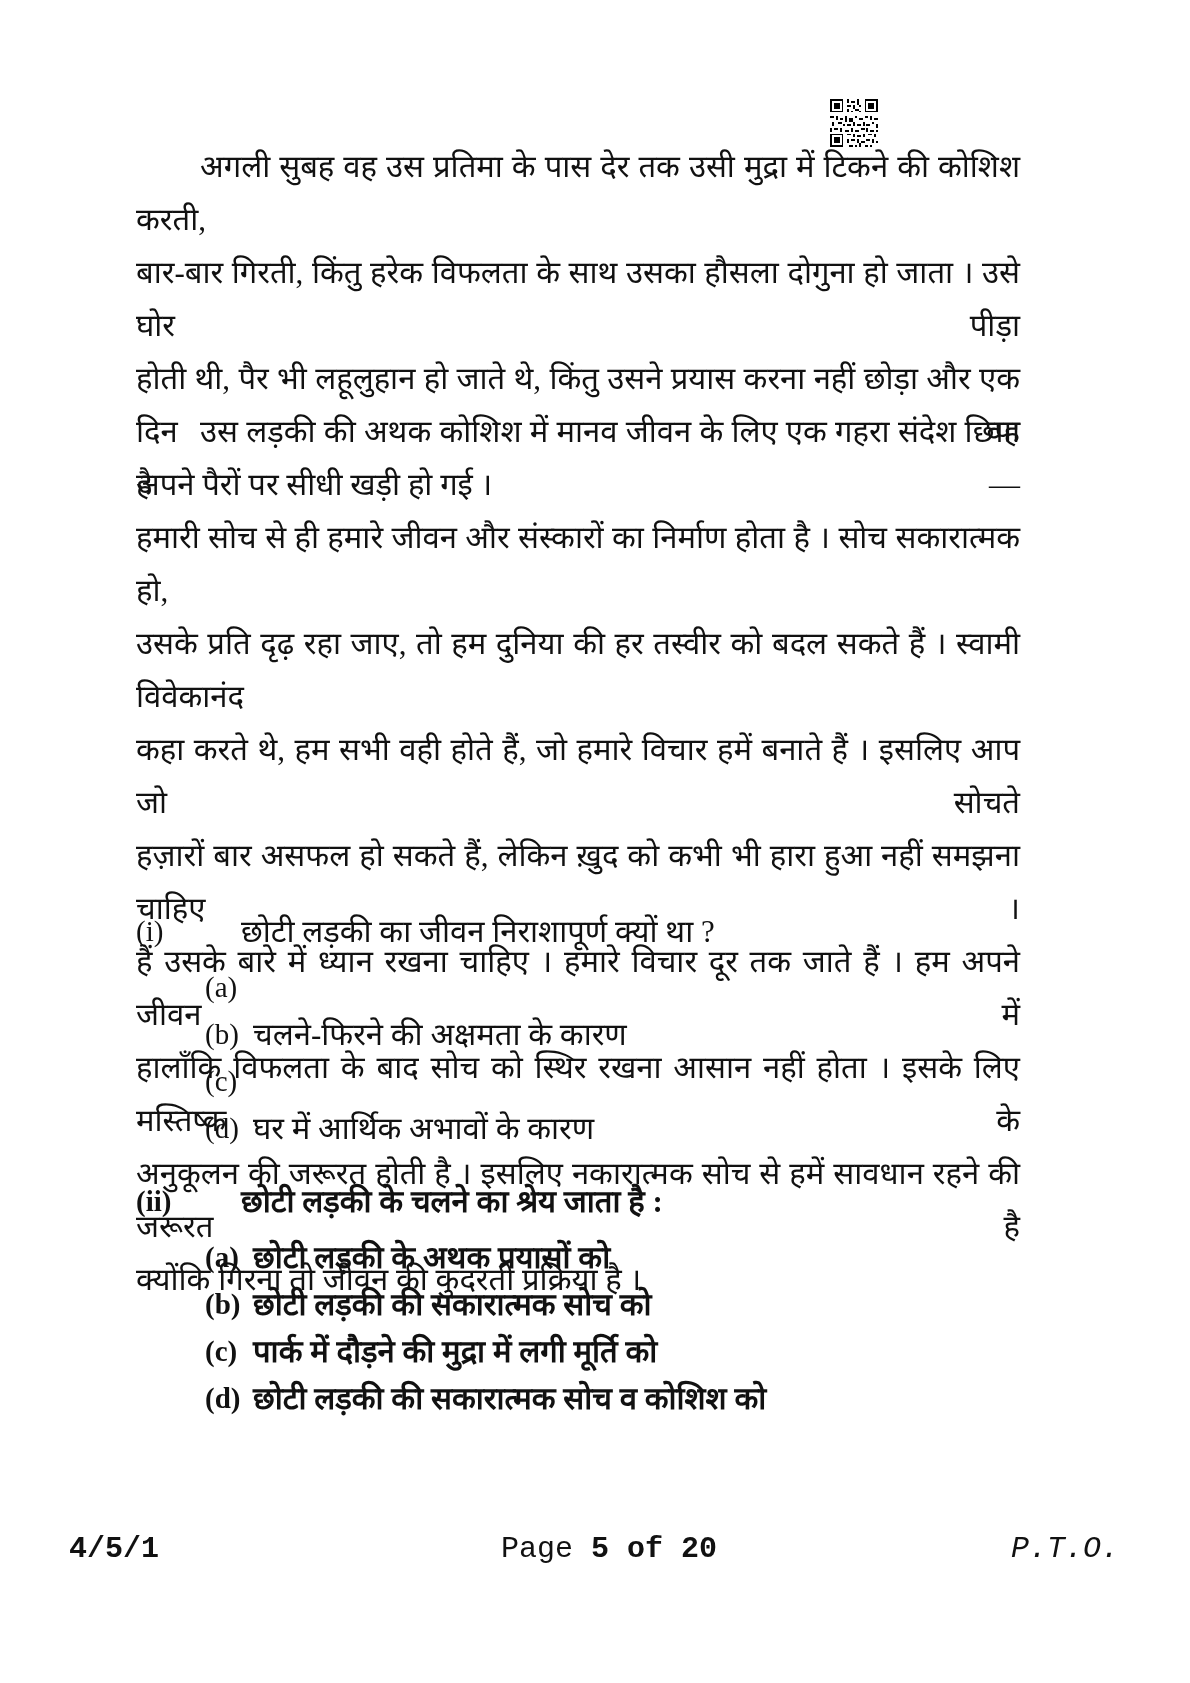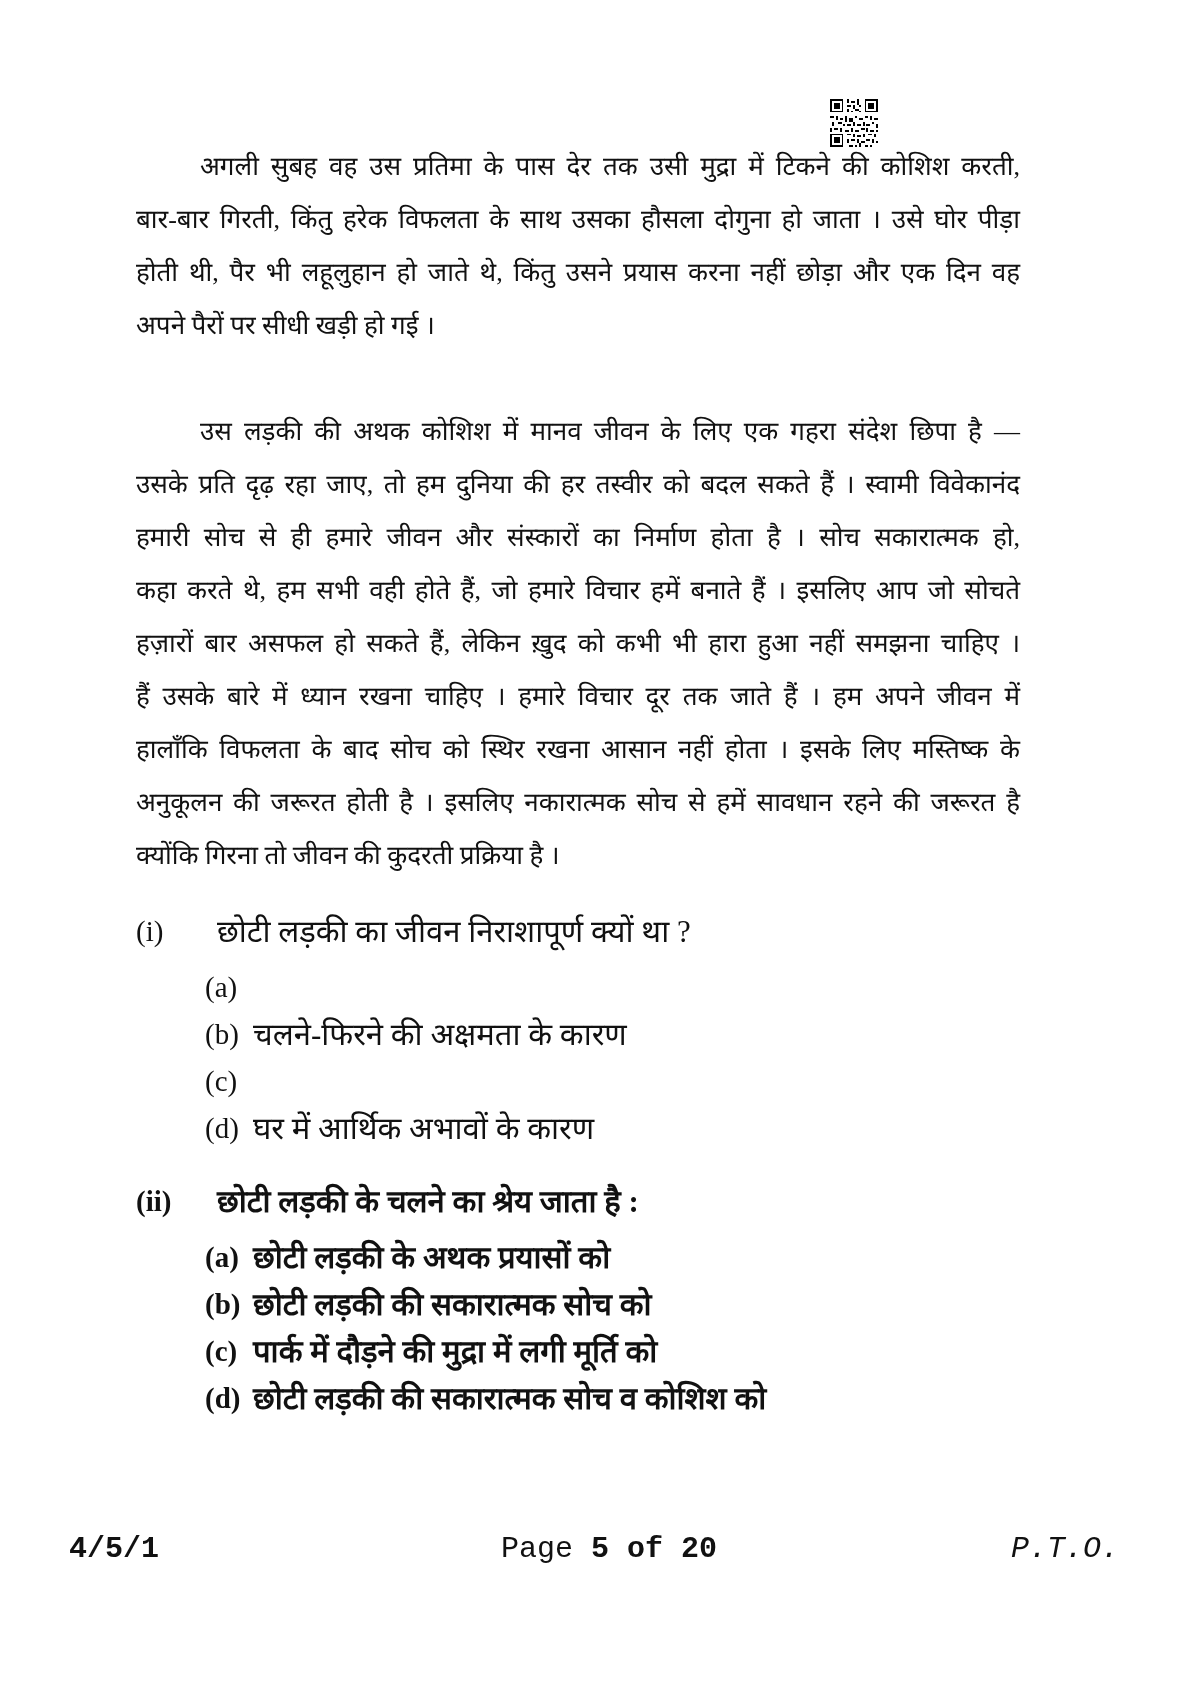--- a/index.html
+++ b/index.html
@@ -21,21 +21,21 @@
     height: 48px;
   }
 
   .content {
     position: absolute;
     left: 136px;
     width: 884px;
   }
 
   .passage-line {
-    font-size: 26px;
+    font-size: 31px;
     line-height: 53px;
     text-align: justify;
     text-align-last: justify;
     white-space: normal;
   }
   .passage-line.lastline {
     text-align-last: left;
   }
   .para1 { top: 140px; }
   .para2 { top: 405px; }
@@ -48,21 +48,21 @@
     display: flex;
     font-size: 31px;
     line-height: 53px;
     margin-bottom: 6px;
   }
   .q-num {
     width: 81px;
     flex: 0 0 81px;
     font-size: 29px;
   }
-  .q-text { flex: 1; }
+  .q-text { flex: 1; margin-left: 24px; }
 
   .opt-row {
     display: flex;
     font-size: 31px;
     line-height: 47px;
     padding-left: 69px;
   }
   .opt-letter {
     width: 48px;
     flex: 0 0 48px;
@@ -188,22 +188,22 @@
 
 <div class="content para1">
   <div class="passage-line" style="text-indent:64px">अगली सुबह वह उस प्रतिमा के पास देर तक उसी मुद्रा में टिकने की कोशिश करती,</div>
   <div class="passage-line">बार-बार गिरती, किंतु हरेक विफलता के साथ उसका हौसला दोगुना हो जाता । उसे घोर पीड़ा</div>
   <div class="passage-line">होती थी, पैर भी लहूलुहान हो जाते थे, किंतु उसने प्रयास करना नहीं छोड़ा और एक दिन वह</div>
   <div class="passage-line lastline">अपने पैरों पर सीधी खड़ी हो गई ।</div>
 </div>
 
 <div class="content para2" style="position:absolute">
   <div class="passage-line" style="text-indent:64px">उस लड़की की अथक कोशिश में मानव जीवन के लिए एक गहरा संदेश छिपा है —</div>
+  <div class="passage-line">हमारी सोच से ही हमारे जीवन और संस्कारों का निर्माण होता है । सोच सकारात्मक हो,</div>
   <div class="passage-line">उसके प्रति दृढ़ रहा जाए, तो हम दुनिया की हर तस्वीर को बदल सकते हैं । स्वामी विवेकानंद</div>
-  <div class="passage-line">हमारी सोच से ही हमारे जीवन और संस्कारों का निर्माण होता है । सोच सकारात्मक हो,</div>
   <div class="passage-line">कहा करते थे, हम सभी वही होते हैं, जो हमारे विचार हमें बनाते हैं । इसलिए आप जो सोचते</div>
   <div class="passage-line">हज़ारों बार असफल हो सकते हैं, लेकिन ख़ुद को कभी भी हारा हुआ नहीं समझना चाहिए ।</div>
   <div class="passage-line">हैं उसके बारे में ध्यान रखना चाहिए । हमारे विचार दूर तक जाते हैं । हम अपने जीवन में</div>
   <div class="passage-line">हालाँकि विफलता के बाद सोच को स्थिर रखना आसान नहीं होता । इसके लिए मस्तिष्क के</div>
   <div class="passage-line">अनुकूलन की जरूरत होती है । इसलिए नकारात्मक सोच से हमें सावधान रहने की जरूरत है</div>
   <div class="passage-line lastline">क्योंकि गिरना तो जीवन की कुदरती प्रक्रिया है ।</div>
 </div>
 
 <div class="question-block q1">
   <div class="q-row">

